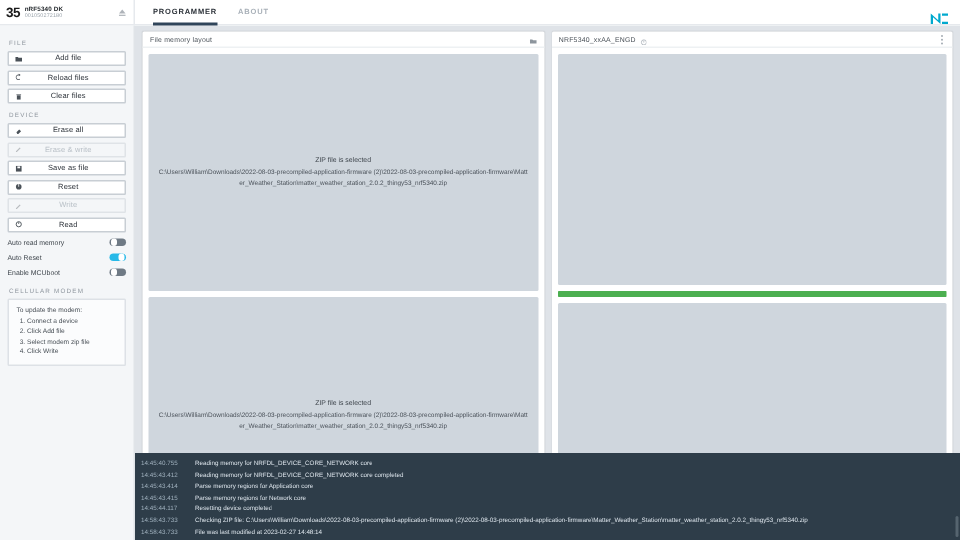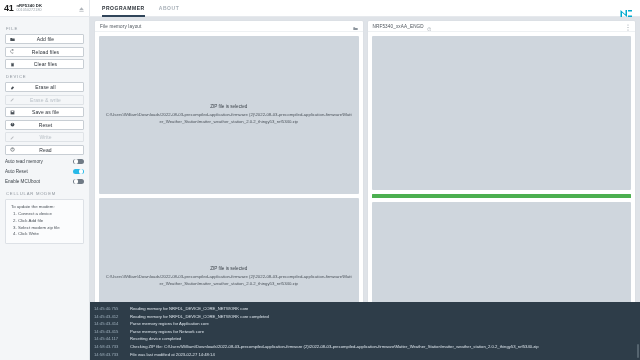--- a/index.html
+++ b/index.html
@@ -136,21 +136,21 @@
   }
 </style>
 </head>
 <body>
 
 <div id="app">
 
   <div class="topbar">
 
     <div class="dev-selector">
-      <span class="dev-num">41</span>
+      <span class="dev-num">35</span>
       <span class="dev-meta">
         <span class="dev-name">nRF5340 DK</span>
         <span class="dev-serial">001050272180</span>
       </span>
       <span class="dev-eject">
         <svg width="7" height="7" viewBox="0 0 16 16">
             <path d="M8 3l5 6H3z" fill="#6c7680"></path>
             <rect x="3" y="11" width="10" height="1.8" fill="#6c7680"></rect>
           </svg>
       </span>

